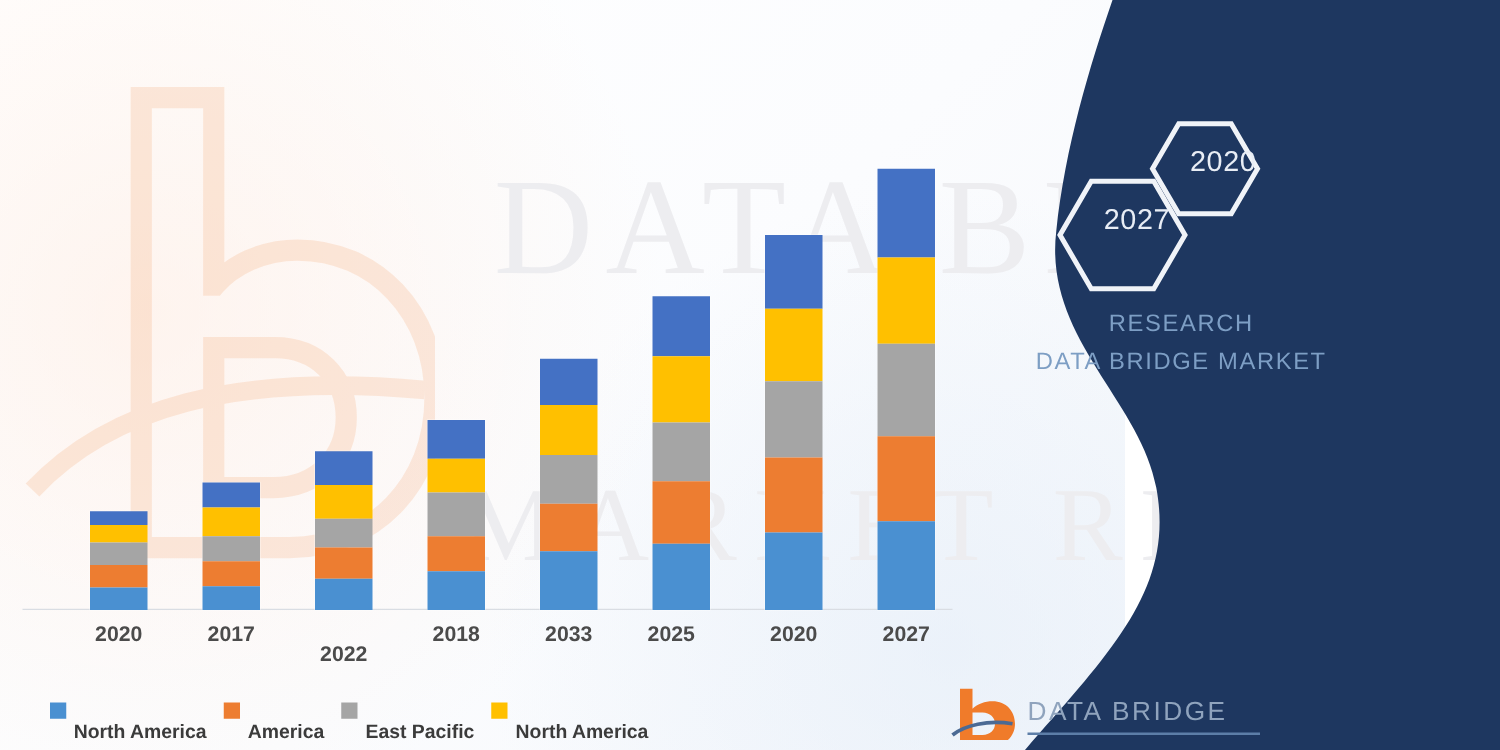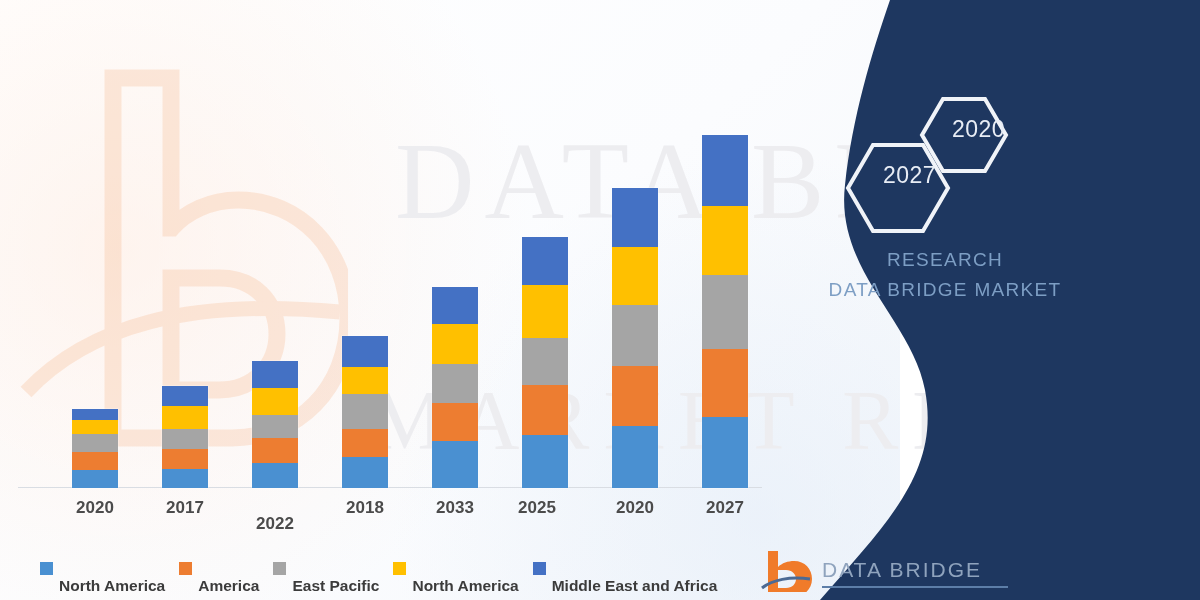--- a/index.html
+++ b/index.html
@@ -215,24 +215,20 @@
           <span class="legend-label">America</span>
         </div>
         <div class="legend-item">
           <span class="legend-swatch" style="background: rgb(165, 165, 165);"></span>
           <span class="legend-label">East Pacific</span>
         </div>
         <div class="legend-item">
           <span class="legend-swatch" style="background: rgb(255, 192, 0);"></span>
           <span class="legend-label">North America</span>
         </div>
-        <div class="legend-item">
-          <span class="legend-swatch" style="background: rgb(68, 113, 196);"></span>
-          <span class="legend-label">Middle East and Africa</span>
-        </div>
       </div>
   </div>
 
   <div class="navy-panel">
     <svg viewBox="0 0 460 600" preserveAspectRatio="none" xmlns="http://www.w3.org/2000/svg">
       <path d="M 150 0 L 460 0 L 460 600 L 80 600
                C 150 520 200 470 185 390
                C 172 320 95 270 105 185
                C 112 118 132 52 150 0 Z" fill="#1e3760"></path>
     </svg>

